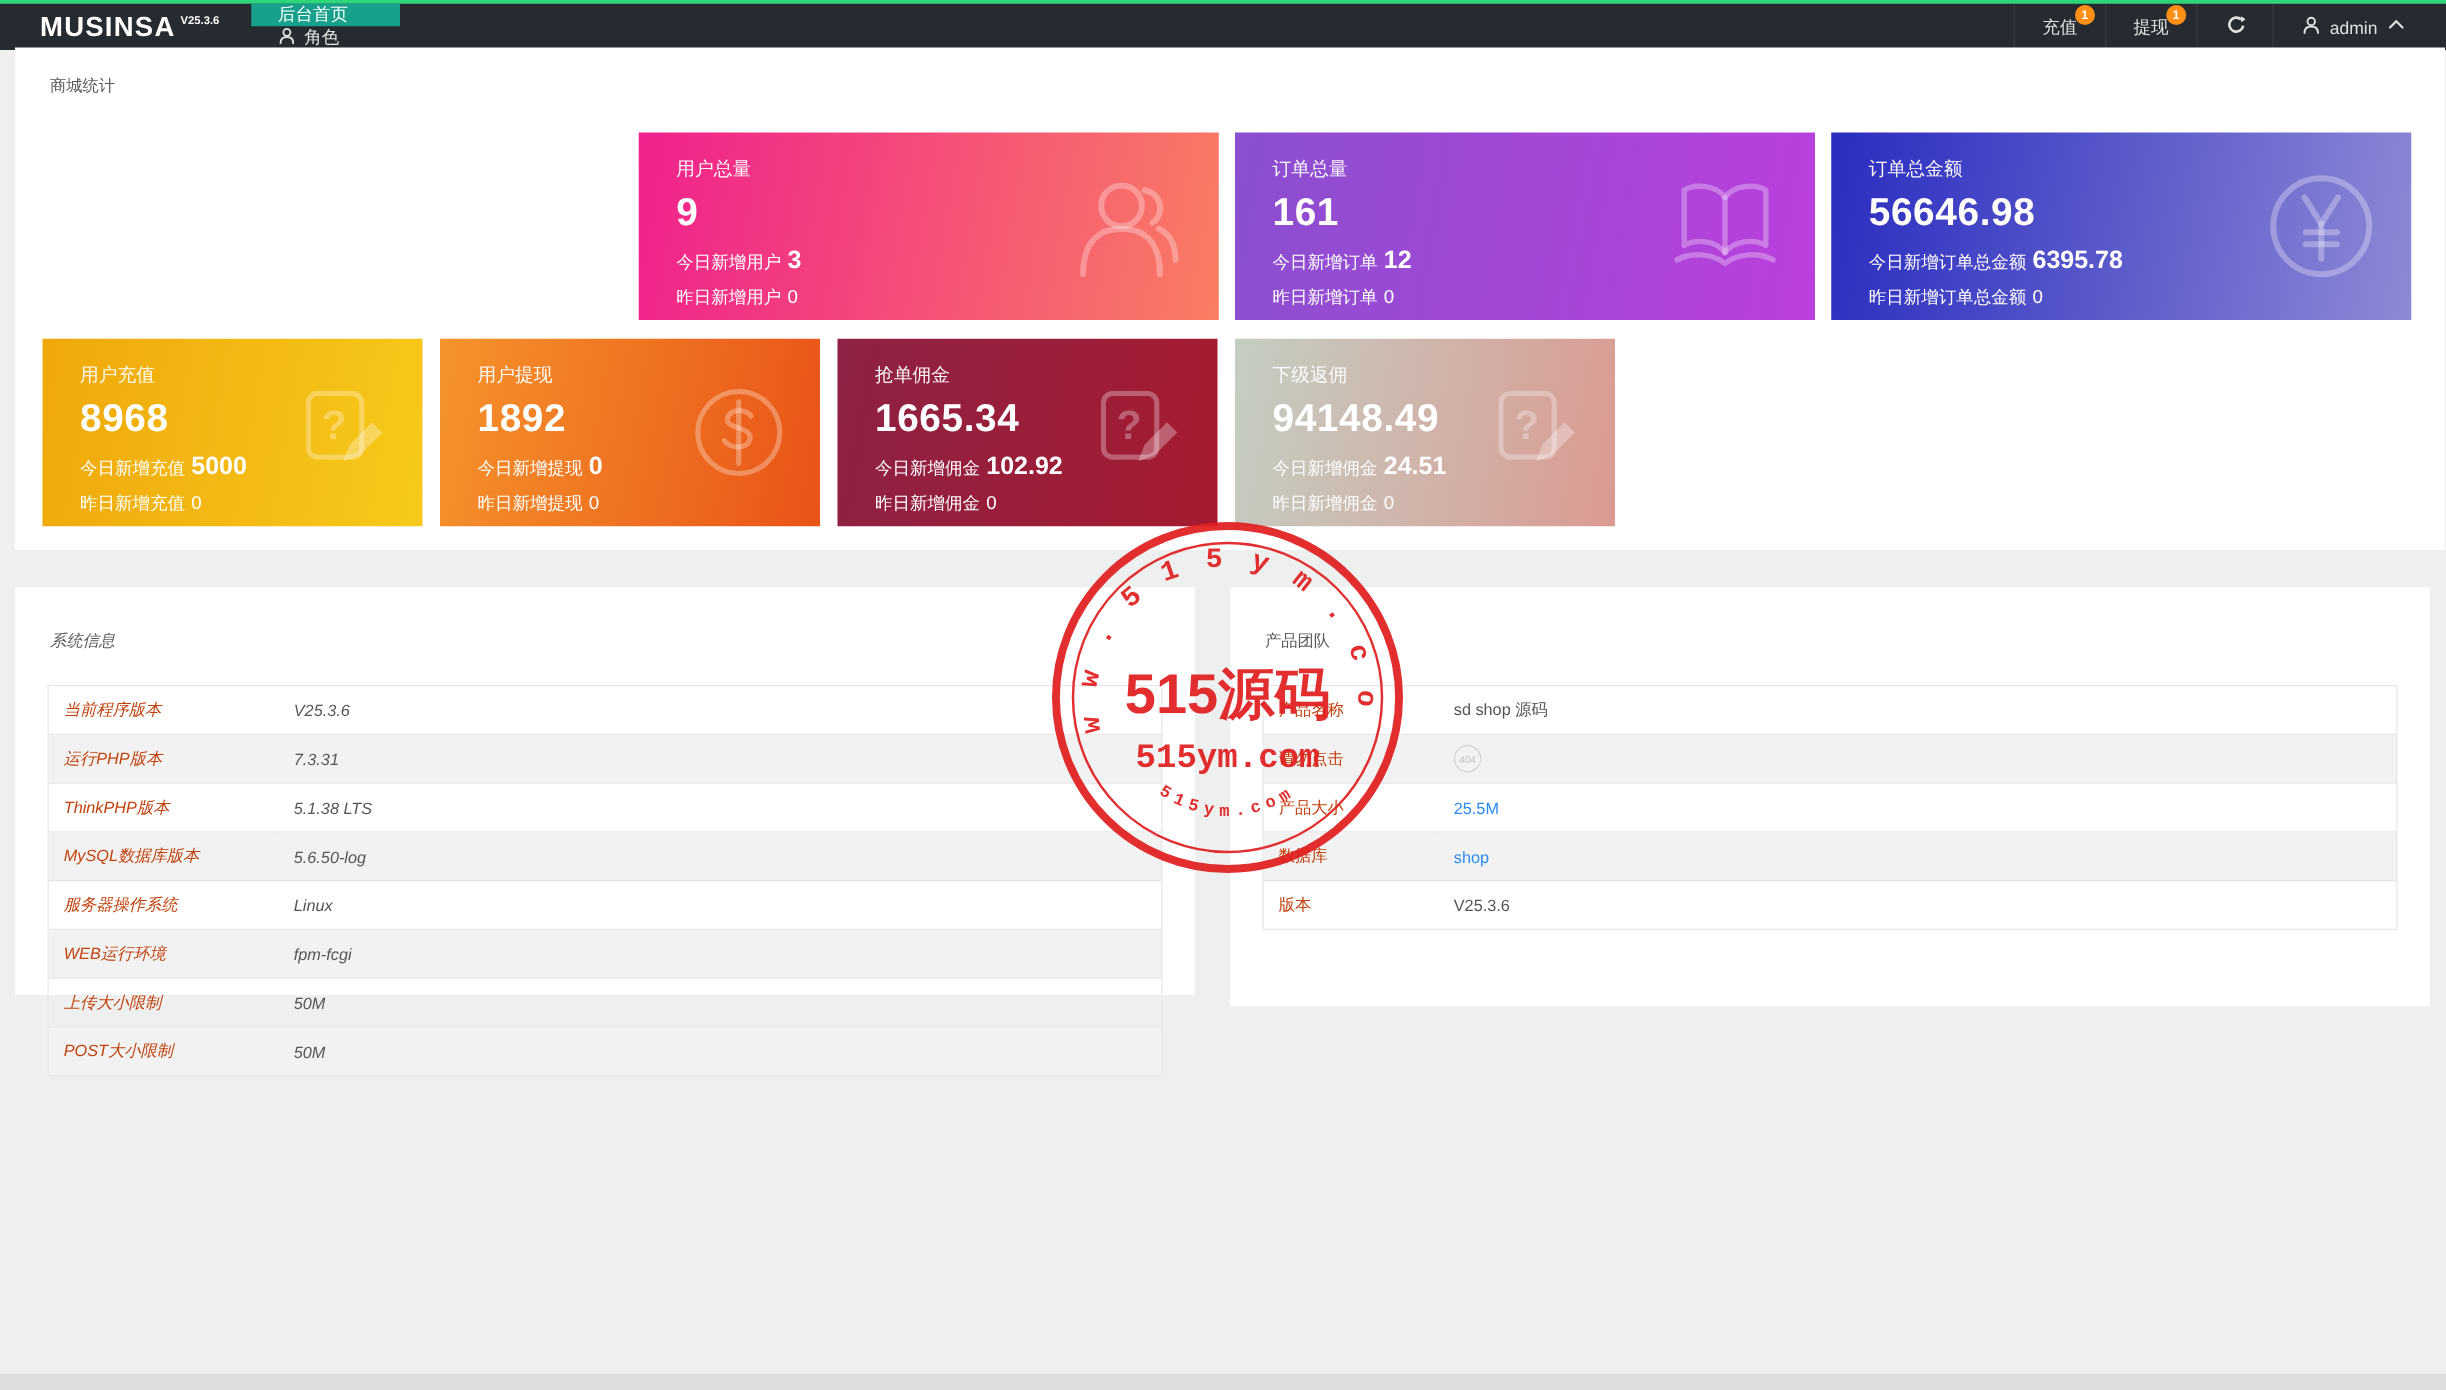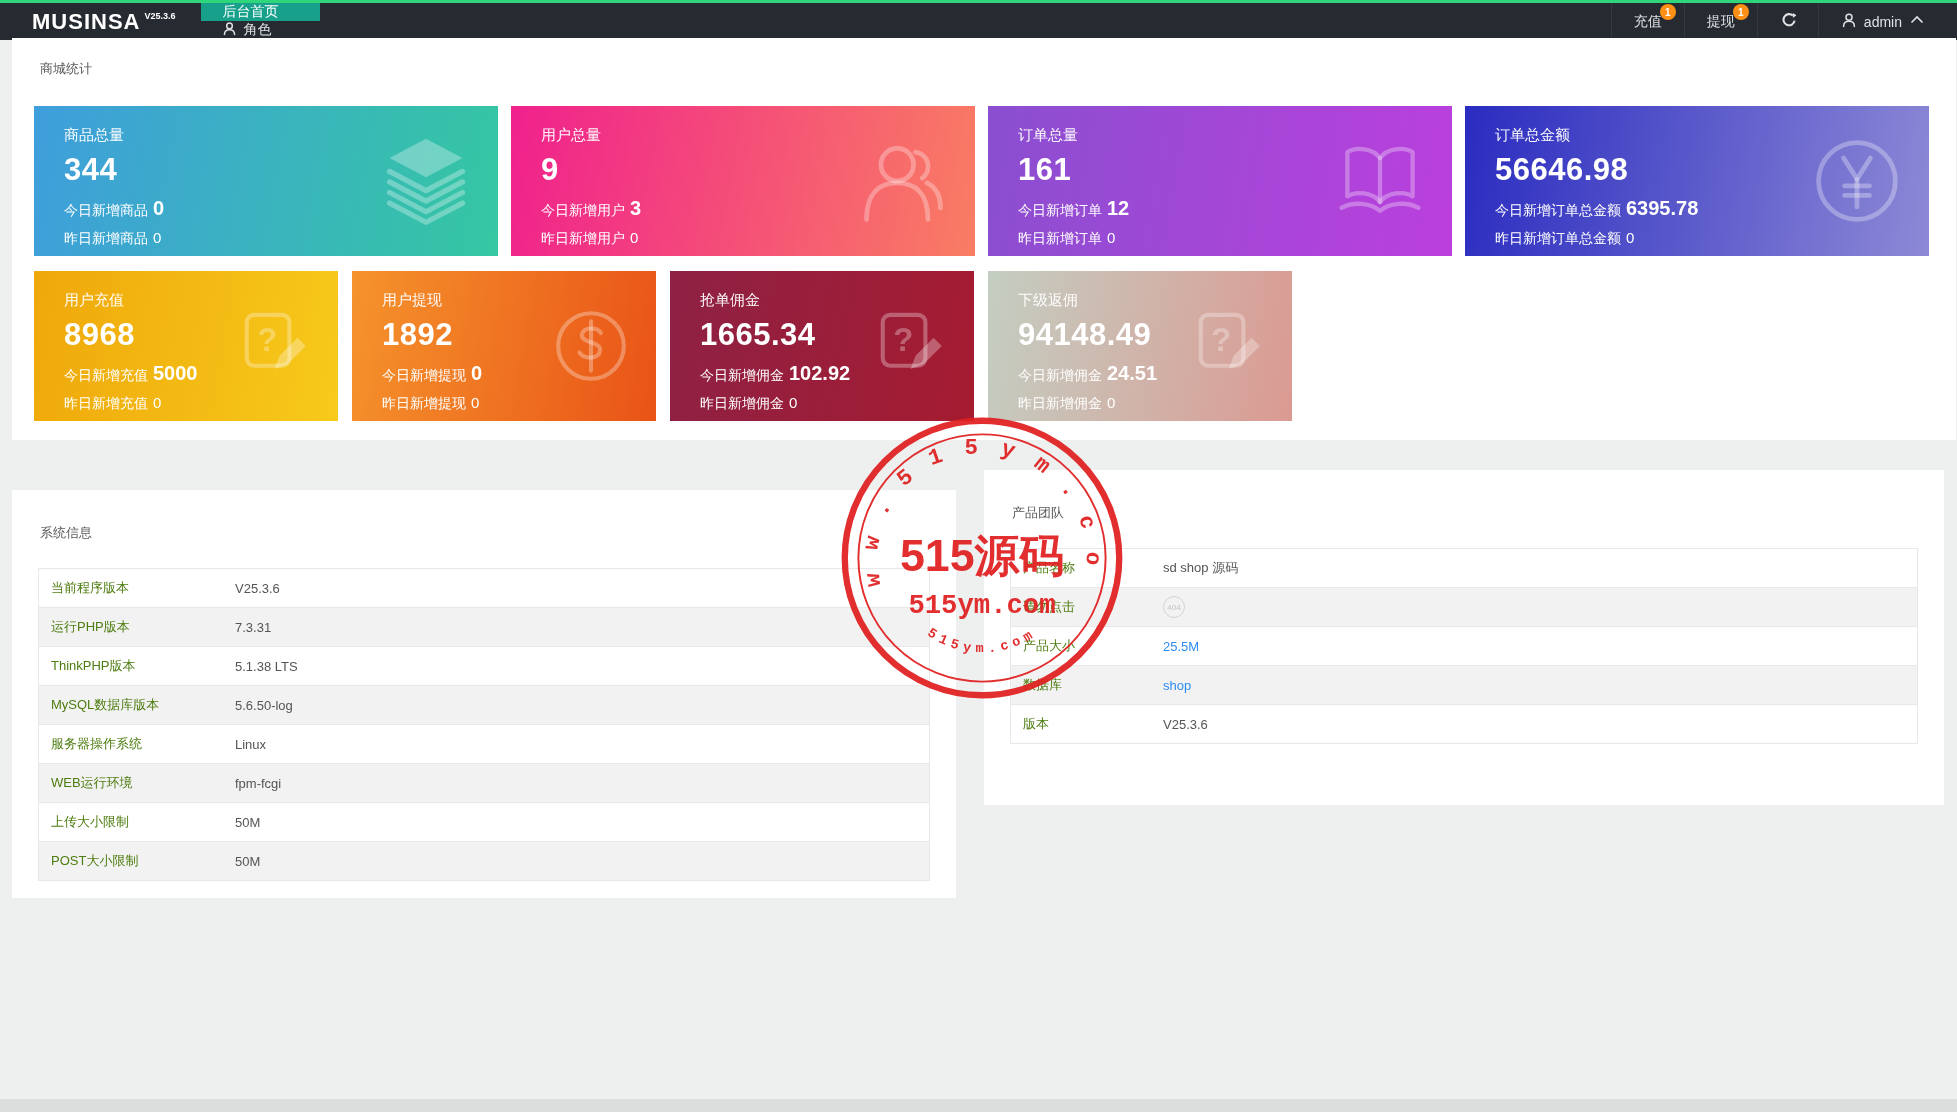--- a/index.html
+++ b/index.html
@@ -43,28 +43,28 @@
   .card-line{font-size:14px;margin-top:13px;line-height:1;}
   .card-line b{font-size:20px;margin-left:5px;}
   .card-line.sub{margin-top:12px;}
   .card-line.sub .yv{font-size:15px;margin-left:5px;}
   .card-icon{position:absolute;right:24px;top:50%;transform:translateY(-50%);
     color:rgba(255,255,255,.3);}
   .card-icon svg{display:block;}
   .row1-icon svg{width:96px;height:96px;}
   .row2-icon svg{width:82px;height:82px;}
   
-  #sysinfo-panel{left:12px;top:490px;width:944px;height:408px;}
+  #sysinfo-panel{left:12px;top:470px;width:944px;height:326px;font-style:italic;}
   #product-panel{left:984px;top:470px;width:960px;height:335px;}
   .info-inner{padding:26px;box-sizing:border-box;height:100%;}
   .info-inner .panel-title{display:block;margin:8px 0 26px 2px;}
   table.info{width:100%;border-collapse:collapse;border:1px solid #e8e8e8;}
   table.info tr{height:39px;}
   table.info tr:nth-child(even){background:#f2f2f2;}
-  table.info td{border-bottom:1px solid #e8e8e8;font-size:13px;color:#4d7c0f;padding:0 0 0 12px;}
+  table.info td{border-bottom:1px solid #e8e8e8;font-size:13px;color:#c2410c;padding:0 0 0 12px;}
   table.info td.val{color:#555;}
   #sysinfo-table td.lbl{width:172px;}
   #product-table td.lbl{width:128px;}
   .link{color:#2d8cf0;cursor:pointer;}
   .badge-404{
     display:inline-flex;align-items:center;justify-content:center;
     width:20px;height:20px;border-radius:50%;border:1px solid #d4d4d4;
     color:#c2c2c2;font-size:8px;vertical-align:middle;}
   
   #stamp{position:absolute;left:836px;top:412px;width:292px;height:292px;
@@ -148,37 +148,20 @@
             <path d="M3,10 L8,5 L13,10"></path>
           </svg>
       </span>
     </div>
   </div>
 </div>
 
 <div class="panel" id="stats-panel">
   <div class="panel-title">商城统计</div>
 
-  <div class="card" style="left: 22px; top: 68px; width: 464px; height: 150px; background: linear-gradient(100deg, rgb(63, 158, 220), rgb(53, 199, 162));">
-    <div class="card-title">商品总量</div>
-    <div class="card-value">344</div>
-    <div class="card-line"><span>今日新增商品</span><b>0</b></div>
-    <div class="card-line sub"><span>昨日新增商品</span><span class="yv">0</span></div>
-    <div class="card-icon row1-icon">
-      <svg viewBox="0 0 100 100">
-          <path d="M50,6 L88,26 50,46 12,26 Z" fill="currentColor"></path>
-          <g fill="none" stroke="currentColor" stroke-width="5.5" stroke-linecap="round" stroke-linejoin="round">
-            <path d="M12,40 L50,60 88,40"></path>
-            <path d="M12,51 L50,71 88,51"></path>
-            <path d="M12,62 L50,82 88,62"></path>
-            <path d="M12,73 L50,93 88,73"></path>
-          </g>
-        </svg>
-    </div>
-  </div>
 
   <div class="card" style="left: 499px; top: 68px; width: 464px; height: 150px; background: linear-gradient(100deg, rgb(240, 33, 141), rgb(249, 125, 99));">
     <div class="card-title">用户总量</div>
     <div class="card-value">9</div>
     <div class="card-line"><span>今日新增用户</span><b>3</b></div>
     <div class="card-line sub"><span>昨日新增用户</span><span class="yv">0</span></div>
     <div class="card-icon row1-icon">
       <svg viewBox="0 0 100 100" fill="none" stroke="currentColor" stroke-width="5" stroke-linecap="round">
           <circle cx="44" cy="33" r="17"></circle>
           <path d="M12,90 C12,62 26,52 44,52 C62,52 76,62 76,90"></path>

